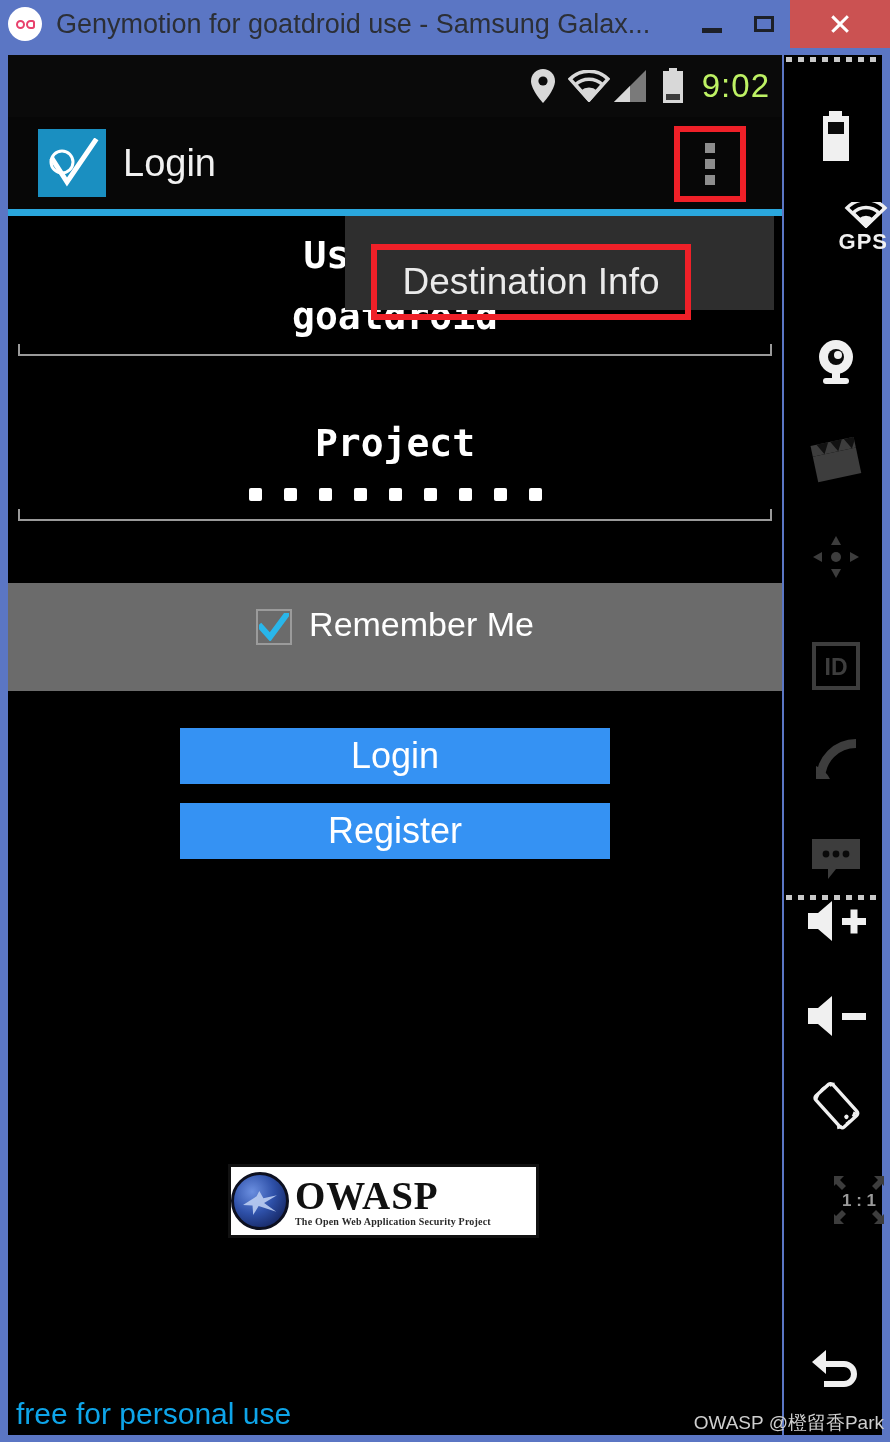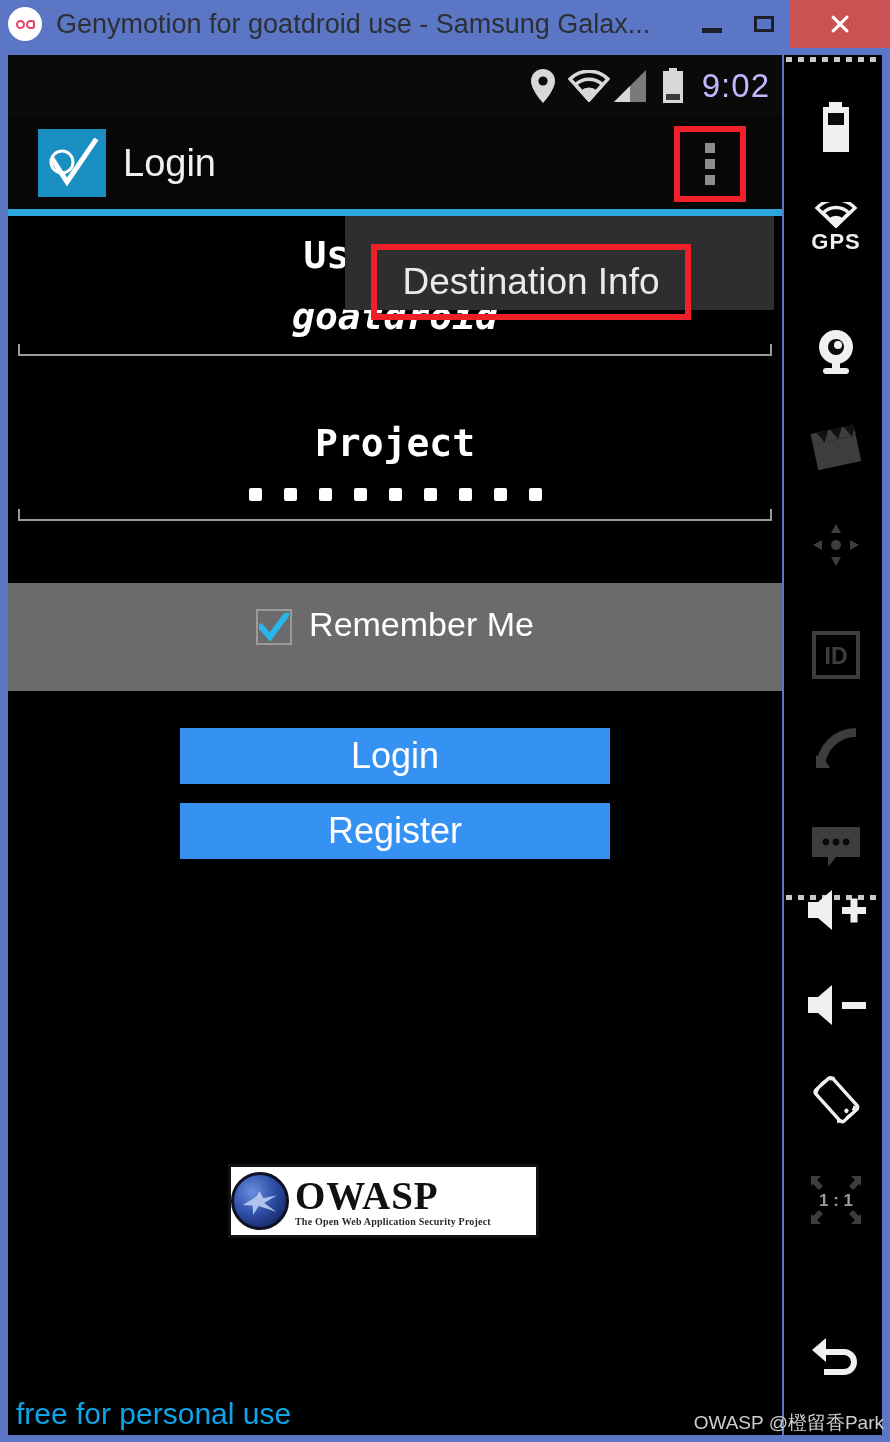--- a/index.html
+++ b/index.html
@@ -114,21 +114,21 @@
     height: 62px;
     background: #0a0a0a;
     display: flex;
     align-items: center;
     justify-content: flex-end;
     padding-right: 12px;
     box-sizing: border-box;
   }
   #status-bar .sb-icon { margin-left: 13px; display: flex; align-items: center; }
   #status-clock {
-    color: #c4b5fd;
+    color: #bef264;
     font-size: 33px;
     margin-left: 17px;
     letter-spacing: 1px;
   }
 
   
   #action-bar {
     position: relative;
     height: 92px;
     background: #070707;
@@ -209,21 +209,21 @@
     position: absolute;
     bottom: 0;
     width: 2px;
     height: 12px;
     background: #9a9a9a;
   }
   .field-underline::before { left: 0; }
   .field-underline::after { right: 0; }
 
   #username-label { position: absolute; left: 0; right: 0; top: 17px; }
-  #username-value { position: absolute; left: 0; right: 0; top: 78px; font-style: italic; }
+  #username-value { position: absolute; left: 0; right: 0; top: 78px; }
   #username-underline { position: absolute; left: 0; right: 0; top: 138px; }
 
   #password-label { position: absolute; left: 0; right: 0; top: 205px; }
   #password-dots {
     position: absolute;
     left: 0; right: 0; top: 272px;
     display: flex;
     justify-content: center;
     align-items: center;
   }
@@ -384,21 +384,21 @@
     width: 94px;
     height: 5px;
     background-image: repeating-linear-gradient(to right, #c9c9c9 0, #c9c9c9 6px, transparent 6px, transparent 12px);
   }
   .tb-item {
     position: absolute;
     left: 0;
     width: 104px;
     height: 70px;
     display: flex;
-    align-items: center;
+    align-items: flex-end;
     justify-content: center;
   }
   .tb-item svg { display: block; }
   #watermark {
     position: absolute;
     right: 6px;
     bottom: 6px;
     color: #cfcfcf;
     font-size: 19px;
     white-space: nowrap;

